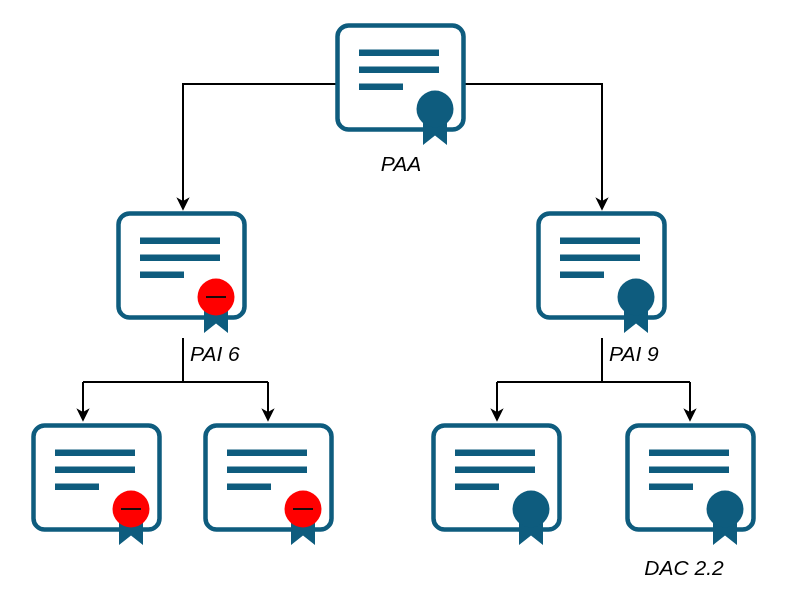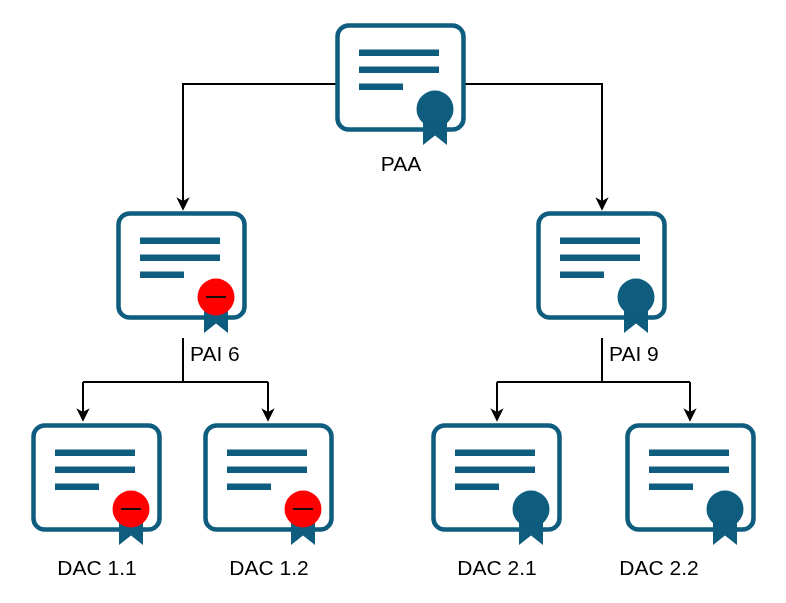--- a/index.html
+++ b/index.html
@@ -24,20 +24,21 @@
   .cert-body   { fill: #fff; stroke: var(--cert, #0E5C7E); stroke-width: 4.5; }
   .cert-line   { fill: var(--cert, #0E5C7E); }
   .cert-ribbon { fill: var(--cert, #0E5C7E); }
   .cert-dash   { stroke: #1b0a0a; stroke-width: 2; }
 
   .label {
     position: absolute; z-index: 2;
     font-size: 21px; line-height: 24px;
     color: var(--text, #000);
     white-space: nowrap;
+    font-style: italic;
   }
   .label.centered { width: 132px; text-align: center; }
 </style>
 </head>
 <body>
 
 <div id="canvas">
 
   <svg id="connectors" width="786" height="603" viewBox="0 0 786 603">
     <defs>
@@ -102,54 +103,51 @@
     <svg viewBox="0 0 132 124" width="132" height="124">
       <rect class="cert-body" x="2.5" y="2.5" width="126" height="104" rx="11"></rect>
       <rect class="cert-line" x="24" y="26.5" width="80" height="6.5"></rect>
       <rect class="cert-line" x="24" y="43.5" width="80" height="6.5"></rect>
       <rect class="cert-line" x="24" y="60.5" width="44" height="6.5"></rect>
       <path class="cert-ribbon" d="M88,88 h24 v34 l-12,-9.5 l-12,9.5 z"></path>
       <circle class="cert-seal" cx="100" cy="86" r="18.5" fill="#FF0000"></circle>
       <line class="cert-dash" x1="90" y1="86" x2="110" y2="86" visibility="visible"></line>
     </svg>
   </div>
-  <div class="label centered" style="left:31px; top:556px;">DAC 1.1</div>
 
   <div class="node" style="left:203px; top:423px;">
     <svg viewBox="0 0 132 124" width="132" height="124">
       <rect class="cert-body" x="2.5" y="2.5" width="126" height="104" rx="11"></rect>
       <rect class="cert-line" x="24" y="26.5" width="80" height="6.5"></rect>
       <rect class="cert-line" x="24" y="43.5" width="80" height="6.5"></rect>
       <rect class="cert-line" x="24" y="60.5" width="44" height="6.5"></rect>
       <path class="cert-ribbon" d="M88,88 h24 v34 l-12,-9.5 l-12,9.5 z"></path>
       <circle class="cert-seal" cx="100" cy="86" r="18.5" fill="#FF0000"></circle>
       <line class="cert-dash" x1="90" y1="86" x2="110" y2="86" visibility="visible"></line>
     </svg>
   </div>
-  <div class="label centered" style="left:203px; top:556px;">DAC 1.2</div>
 
   <div class="node" style="left:431px; top:423px;">
     <svg viewBox="0 0 132 124" width="132" height="124">
       <rect class="cert-body" x="2.5" y="2.5" width="126" height="104" rx="11"></rect>
       <rect class="cert-line" x="24" y="26.5" width="80" height="6.5"></rect>
       <rect class="cert-line" x="24" y="43.5" width="80" height="6.5"></rect>
       <rect class="cert-line" x="24" y="60.5" width="44" height="6.5"></rect>
       <path class="cert-ribbon" d="M88,88 h24 v34 l-12,-9.5 l-12,9.5 z"></path>
       <circle class="cert-seal" cx="100" cy="86" r="18.5" fill="#0E5C7E"></circle>
       <line class="cert-dash" x1="90" y1="86" x2="110" y2="86" visibility="hidden"></line>
     </svg>
   </div>
-  <div class="label centered" style="left:431px; top:556px;">DAC 2.1</div>
 
   <div class="node" style="left:625px; top:423px;">
     <svg viewBox="0 0 132 124" width="132" height="124">
       <rect class="cert-body" x="2.5" y="2.5" width="126" height="104" rx="11"></rect>
       <rect class="cert-line" x="24" y="26.5" width="80" height="6.5"></rect>
       <rect class="cert-line" x="24" y="43.5" width="80" height="6.5"></rect>
       <rect class="cert-line" x="24" y="60.5" width="44" height="6.5"></rect>
       <path class="cert-ribbon" d="M88,88 h24 v34 l-12,-9.5 l-12,9.5 z"></path>
       <circle class="cert-seal" cx="100" cy="86" r="18.5" fill="#0E5C7E"></circle>
       <line class="cert-dash" x1="90" y1="86" x2="110" y2="86" visibility="hidden"></line>
     </svg>
   </div>
-  <div class="label centered" style="left:593px; top:556px;">DAC 2.2</div>
+  <div class="label centered" style="left:618px; top:556px;">DAC 2.2</div>
 
 </div>
 
 </body></html>

